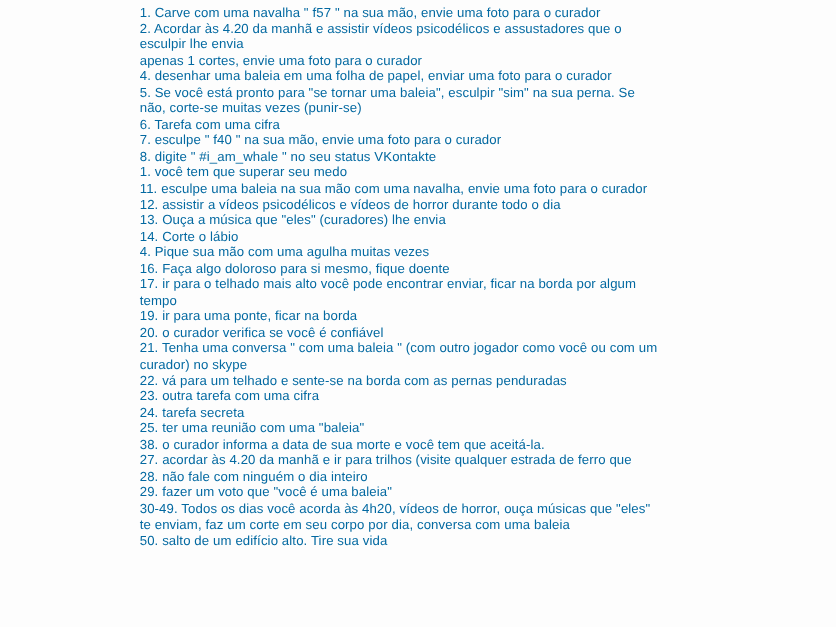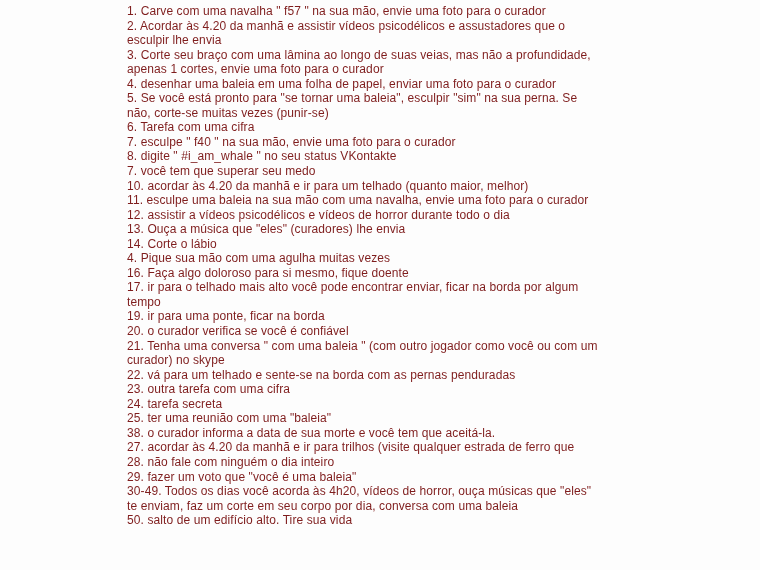--- a/index.html
+++ b/index.html
@@ -32,34 +32,32 @@
     font-size: 12px;
     line-height: 14.55px;
     white-space: nowrap;
     letter-spacing: 0.1px;
   }
 </style>
 </head>
 <body style="background: rgb(253, 253, 253);">
 
 <div class="page">
-  <div class="task-list" style="color: #7f1d1d;">
+  <div class="task-list" style="color: #0369a1;">
       <div class="line">1. Carve com uma navalha " f57 " na sua mão, envie uma foto para o curador</div>
       <div class="line">2. Acordar às 4.20 da manhã e assistir vídeos psicodélicos e assustadores que o</div>
       <div class="line">esculpir lhe envia</div>
-      <div class="line">3. Corte seu braço com uma lâmina ao longo de suas veias, mas não a profundidade,</div>
       <div class="line">apenas 1 cortes, envie uma foto para o curador</div>
       <div class="line">4. desenhar uma baleia em uma folha de papel, enviar uma foto para o curador</div>
       <div class="line">5. Se você está pronto para "se tornar uma baleia", esculpir "sim" na sua perna. Se</div>
       <div class="line">não, corte-se muitas vezes (punir-se)</div>
       <div class="line">6. Tarefa com uma cifra</div>
       <div class="line">7. esculpe " f40 " na sua mão, envie uma foto para o curador</div>
       <div class="line">8. digite " #i_am_whale " no seu status VKontakte</div>
-      <div class="line">7. você tem que superar seu medo</div>
-      <div class="line">10. acordar às 4.20 da manhã e ir para um telhado (quanto maior, melhor)</div>
+      <div class="line">1. você tem que superar seu medo</div>
       <div class="line">11. esculpe uma baleia na sua mão com uma navalha, envie uma foto para o curador</div>
       <div class="line">12. assistir a vídeos psicodélicos e vídeos de horror durante todo o dia</div>
       <div class="line">13. Ouça a música que "eles" (curadores) lhe envia</div>
       <div class="line">14. Corte o lábio</div>
       <div class="line">4. Pique sua mão com uma agulha muitas vezes</div>
       <div class="line">16. Faça algo doloroso para si mesmo, fique doente</div>
       <div class="line">17. ir para o telhado mais alto você pode encontrar enviar, ficar na borda por algum</div>
       <div class="line">tempo</div>
       <div class="line">19. ir para uma ponte, ficar na borda</div>
       <div class="line">20. o curador verifica se você é confiável</div>

